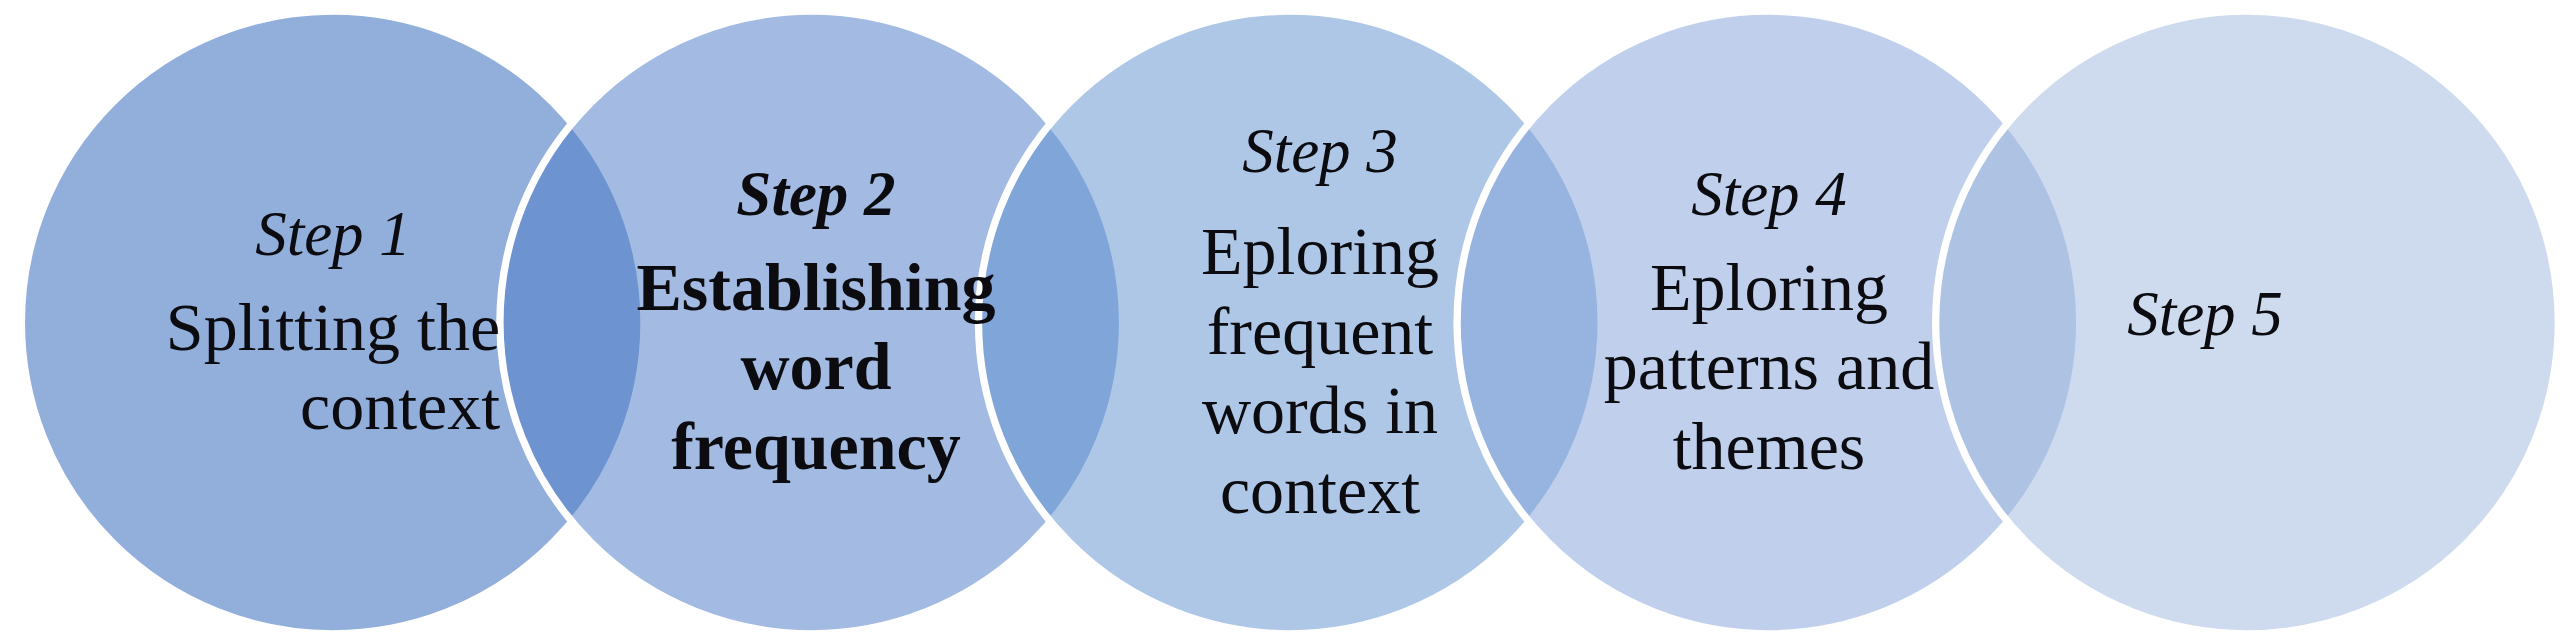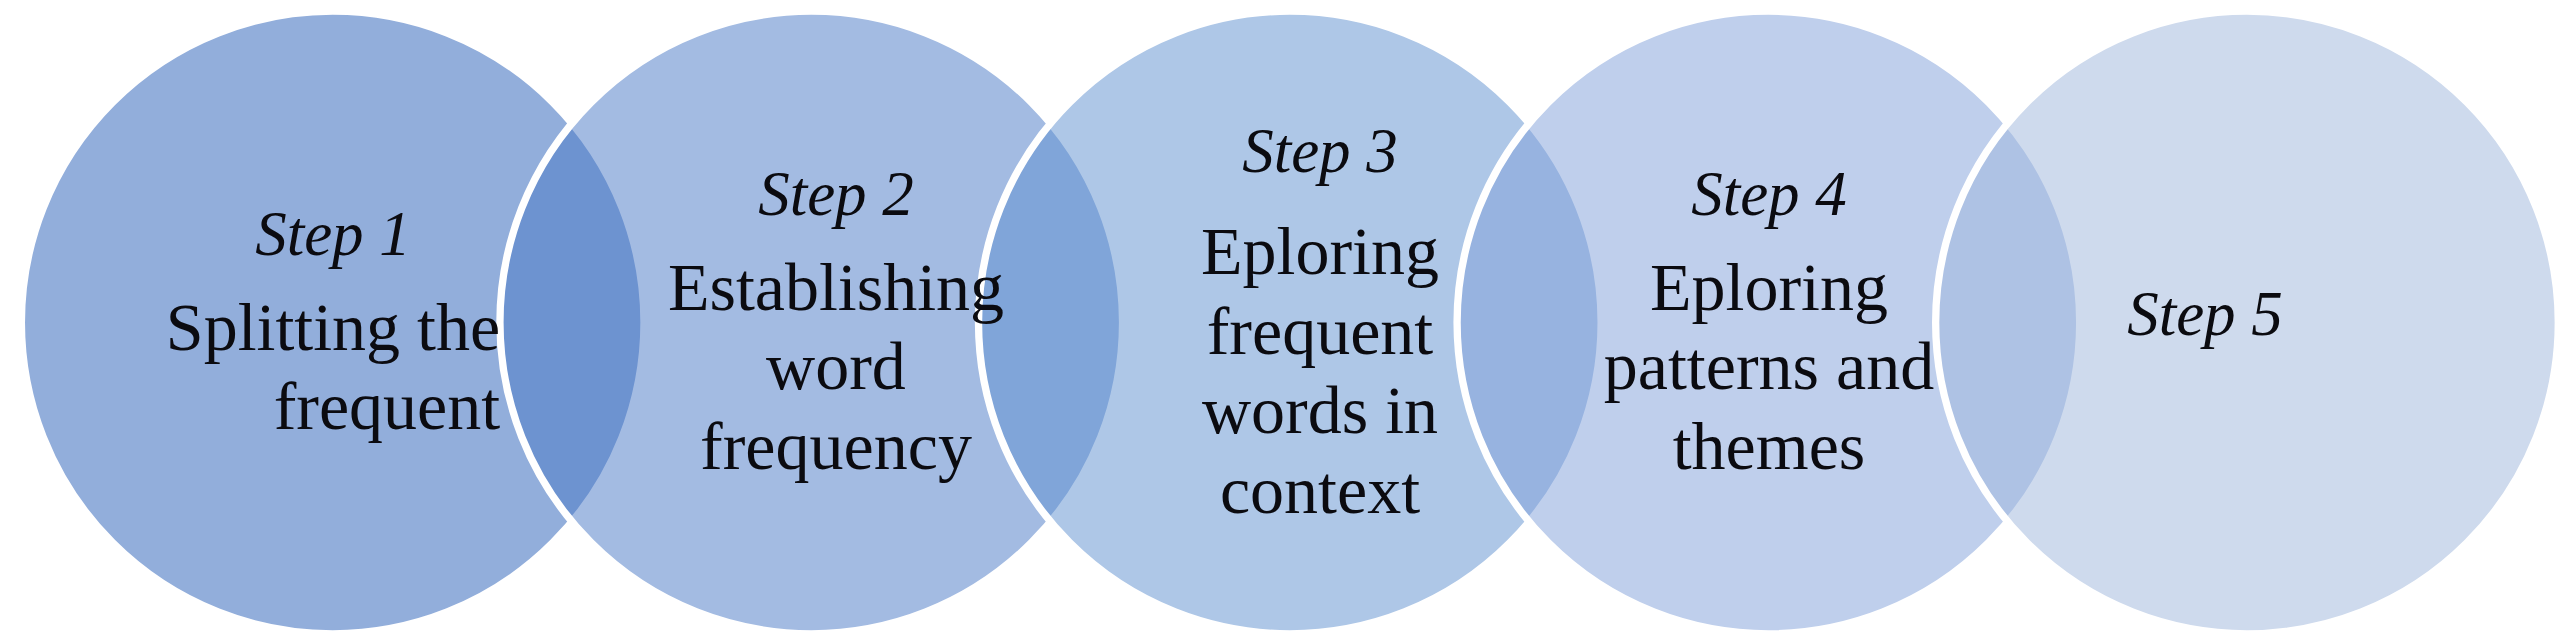--- a/index.html
+++ b/index.html
@@ -34,42 +34,42 @@
     margin-bottom: 17px;
     white-space: nowrap;
   }
   .step-desc {
     font-size: 68px;
     line-height: 1.17;
     white-space: pre-line;
   }
   
   .pos-1 { left: 113px; text-align: right; }
-  .pos-2 { left: 616px; }
+  .pos-2 { left: 596px; font-weight: bold; }
   .pos-3 { left: 1100px; gap: 8px; }
   .pos-4 { left: 1549px; align-items: center; }
   .pos-5 { left: 1985px; }
 </style>
 </head>
 <body>
 
 <div class="stage">
 
   <svg class="circles" width="2576" height="645" viewBox="0 0 4220 1056">
     <circle cx="545" cy="528" r="510" fill="#92AEDB"></circle>
     <circle cx="1329" cy="528" r="510" fill="rgba(71,119,197,0.5)"></circle>
     <circle cx="2113" cy="528" r="510" fill="rgba(93,143,207,0.5)"></circle>
     <circle cx="2897" cy="528" r="510" fill="rgba(127,159,217,0.5)"></circle>
     <circle cx="3681" cy="528" r="510" fill="rgba(157,181,219,0.5)"></circle>
   </svg>
 
   <div class="label-block pos-1">
     <div class="step-label">Step 1</div>
     <div class="step-desc">Splitting the
-frequent</div>
+context</div>
   </div>
 
   <div class="label-block pos-2">
     <div class="step-label">Step 2</div>
     <div class="step-desc">Establishing
 word
 frequency</div>
   </div>
 
   <div class="label-block pos-3">

